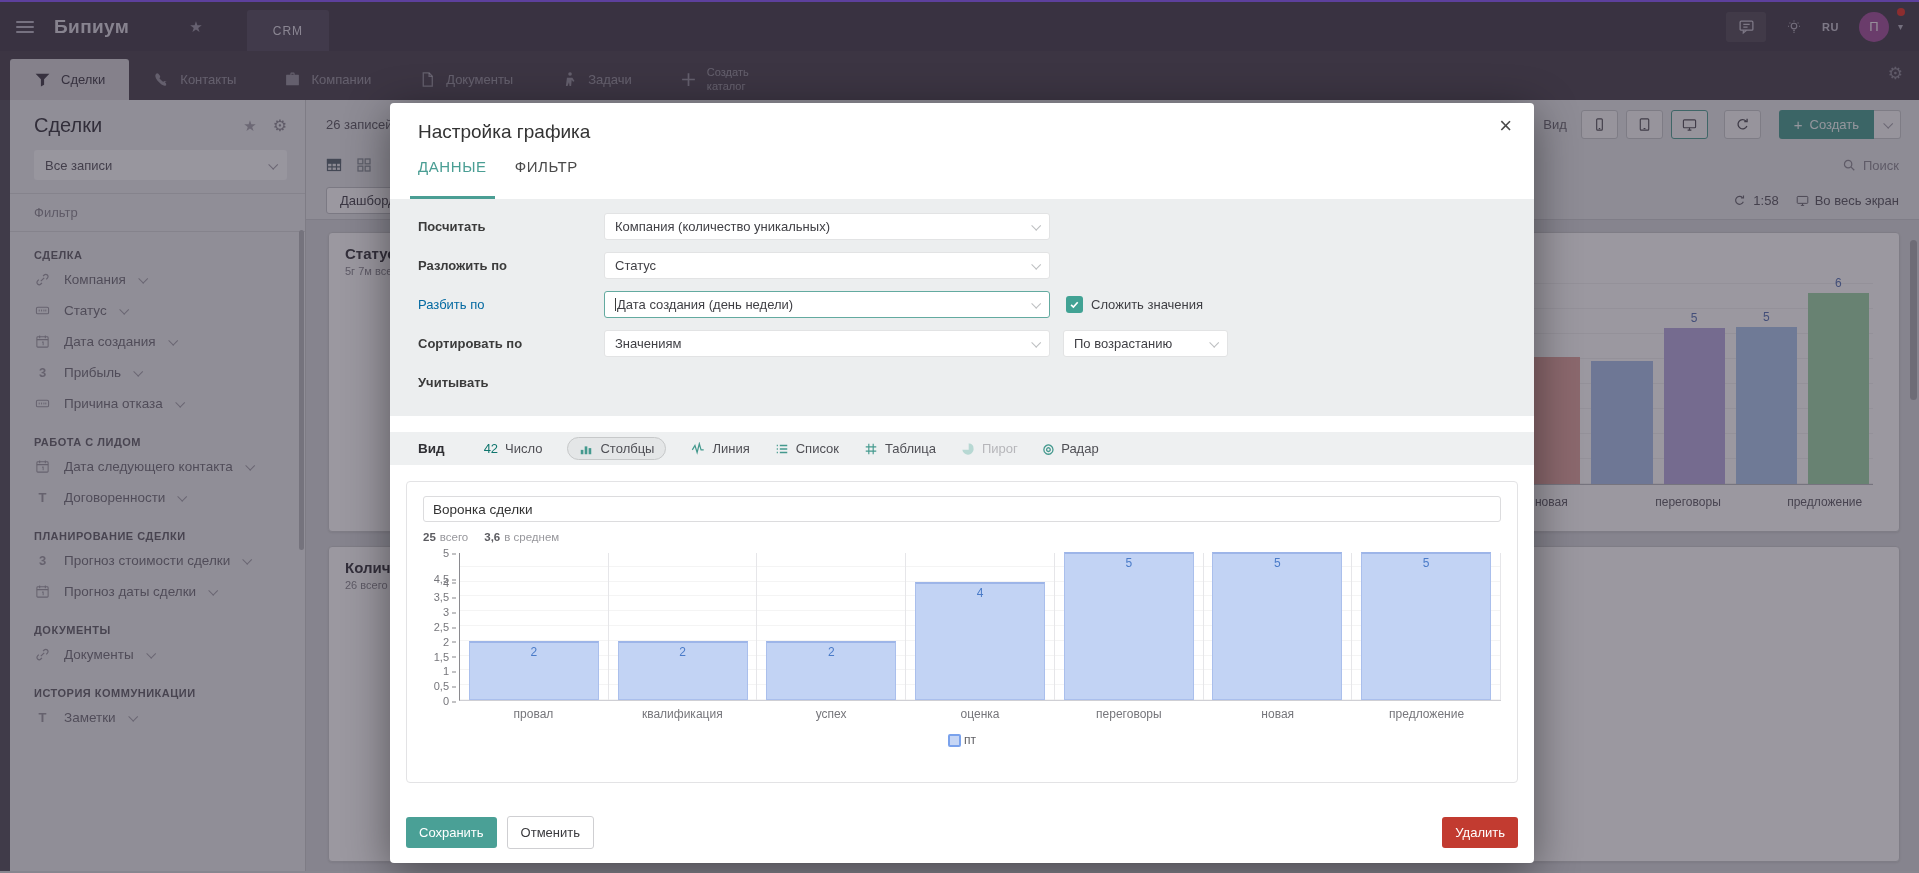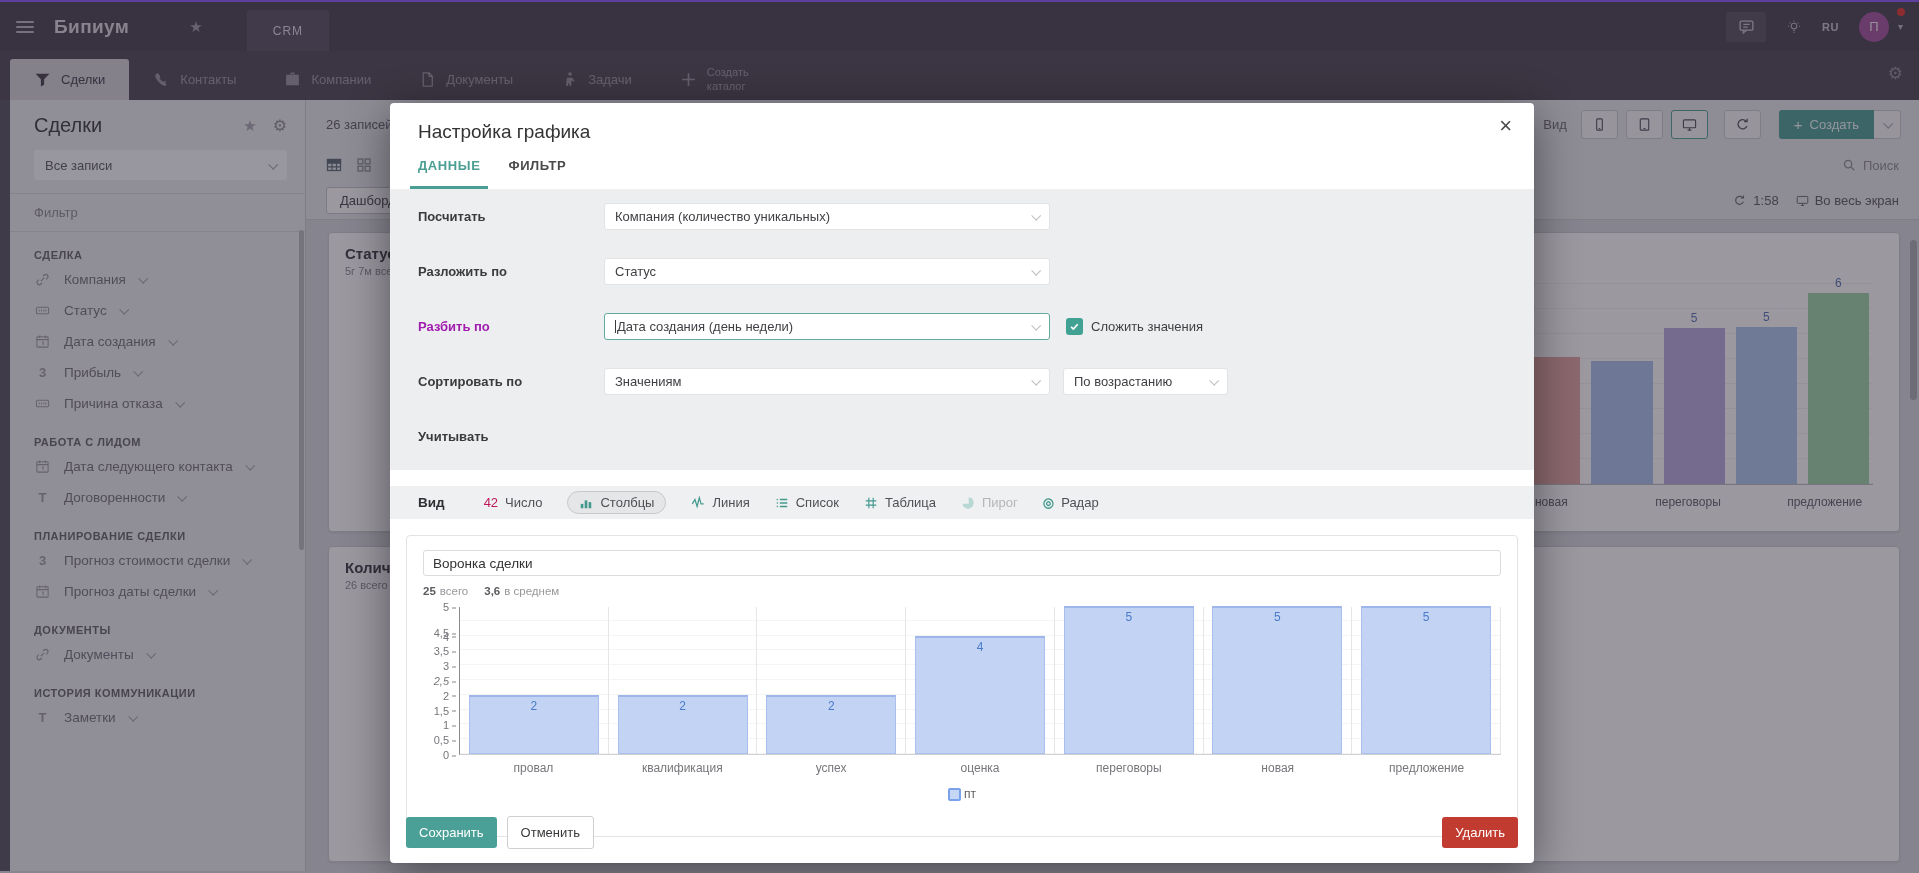--- a/index.html
+++ b/index.html
@@ -91,47 +91,47 @@
   .bg-labels{position:absolute;bottom:16px;left:40px;right:-20px;display:flex;font-size:12px;color:#64626a}
   .bg-labels span{flex:1;text-align:center}
   .pg-scroll{position:absolute;right:2px;top:240px;width:7px;height:160px;background:#a9abb0;border-radius:4px}
 
   
   .overlay{position:absolute;inset:0;background:rgba(38,32,48,.45)}
   .modal{position:absolute;left:390px;top:103px;width:1144px;height:760px;background:#fff;border-radius:4px;box-shadow:0 10px 45px rgba(0,0,0,.45)}
   .m-close{position:absolute;top:12px;right:22px;font-size:22px;color:#4a4a4a;line-height:1;background:none;border:none;cursor:pointer;font-family:inherit}
   .m-title{padding:18px 28px 0;font-size:19px;color:#333;font-weight:normal}
   .m-tabs{display:flex;gap:28px;padding:15px 28px 0}
-  .m-tab{font-size:13px;font-weight:bold;letter-spacing:.6px;color:#4a4a4a;padding-bottom:16px;position:relative;cursor:pointer}
+  .m-tab{font-size:15px;font-weight:normal;letter-spacing:.6px;color:#4a4a4a;padding-bottom:24px;position:relative;cursor:pointer}
   .m-tab.active{color:#4a9e94}
   .m-tab.active::after{content:"";position:absolute;left:-8px;right:-8px;bottom:0;height:3px;background:#4a9e94}
   .m-form{background:#eceeef;padding:14px 28px 20px}
-  .f-row{display:flex;align-items:center;margin-top:28px;min-height:27px}
+  .f-row{display:flex;align-items:center;margin-top:12px;min-height:27px}
   .f-row:first-child{margin-top:0}
   .f-label{width:186px;font-size:13px;font-weight:bold;color:#3b3b3b;flex:none}
-  .f-label.muted{font-weight:bold;color:#a21caf}
+  .f-label.muted{font-weight:normal;color:#0369a1}
   .dd{width:446px;height:27px;background:#fff;border:1px solid #e2e3e4;border-radius:3px;display:flex;align-items:center;justify-content:space-between;padding:0 10px;font-size:13px;color:#3f3f44}
   .dd .chev{border-color:#bcbec0;margin-left:8px}
   .dd.focused{border-color:#63aaa0}
   .dd.focused .txt::before{content:"";display:inline-block;width:1px;height:13px;background:#3a3a3a;margin-right:1px;vertical-align:-2px}
   .dd.small{width:165px;margin-left:13px}
   .cb-wrap{display:flex;align-items:center;margin-left:16px}
   .checkbox{width:17px;height:17px;background:#41a294;border-radius:3px;display:flex;align-items:center;justify-content:center}
   .checkbox svg{width:11px;height:11px}
   .cb-label{font-size:13px;color:#3f3f44;margin-left:8px}
   .seg{display:flex;height:29px}
   .seg-opt{display:flex;align-items:center;padding:0 13px;font-size:13px;background:#e9ebec;color:#4a4a4f;border:1px solid #d2d4d5;border-left:none}
   .seg-opt:last-child{border-radius:0 3px 3px 0}
   .seg-opt.active{background:#e3f0ed;color:#4b9d92;border:1px solid #5ea89d;border-radius:3px 0 0 3px}
   .view-strip{margin-top:16px;background:#eef0f1;padding:0 28px;height:33px;display:flex;align-items:center;gap:25px}
   .vs-label{font-weight:bold;font-size:13.5px;color:#2f2f34;margin-right:14px}
   .vs-opt{display:flex;align-items:center;gap:7px;font-size:13px;color:#4f4f55;cursor:pointer}
   .vs-opt .ic{color:#44998e;display:flex;align-items:center}
   .vs-opt .ic svg{width:14px;height:14px}
-  .vs-opt .badge{color:#be185d}
+  .vs-opt .badge{color:#0f766e}
   .vs-opt.selected{background:#e4e6e7;border:1px solid #c6c8c9;border-radius:14px;padding:3px 11px}
   .vs-opt.disabled{color:#b6b6ba}
   .vs-opt.disabled .ic{color:#b7d8d3}
 
   .chart-card{margin:16px 16px 0;border:1px solid #e3e3e5;border-radius:4px;padding:14px 16px;position:relative;height:302px}
   .ct-input{width:100%;height:26px;border:1px solid #dcdcde;border-radius:3px;padding:0 9px;font-size:13.5px;color:#333;display:flex;align-items:center}
   .ct-stats{margin-top:9px;font-size:11.5px;color:#97979c;display:flex;gap:16px}
   .ct-stats b{color:#5b5b60;margin-right:4px}
   .chart-area{display:flex;margin-top:10px}
   .y-axis{width:36px;position:relative;height:148px;flex:none}
@@ -650,21 +650,21 @@
       <span><b>25</b><span>всего</span></span>
       <span><b>3,6</b><span>в среднем</span></span>
     </div>
     <div class="chart-area">
       <div class="y-axis" id="y-axis">
           <span class="ytick" style="bottom: 0px;">0</span>
           <span class="ytick" style="bottom: 14.8px;">0,5</span>
           <span class="ytick" style="bottom: 29.6px;">1</span>
           <span class="ytick" style="bottom: 44.4px;">1,5</span>
           <span class="ytick" style="bottom: 59.2px;">2</span>
-          <span class="ytick" style="bottom: 74px; font-style: italic;">2,5</span>
+          <span class="ytick" style="bottom: 74px;">2,5</span>
           <span class="ytick" style="bottom: 88.8px;">3</span>
           <span class="ytick" style="bottom: 103.6px;">3,5</span>
           <span class="ytick" style="bottom: 118.4px;">4</span>
           <span class="ytick" style="bottom: 122px;">4,5</span>
           <span class="ytick" style="bottom: 148px;">5</span>
         </div>
       <div class="plot" id="plot">
           <div class="pcol">
             <div class="pbar" style="height: 59.2px; background: rgb(194, 211, 244);">
               <span class="pval" style="color: rgb(74, 123, 200);">2</span>

